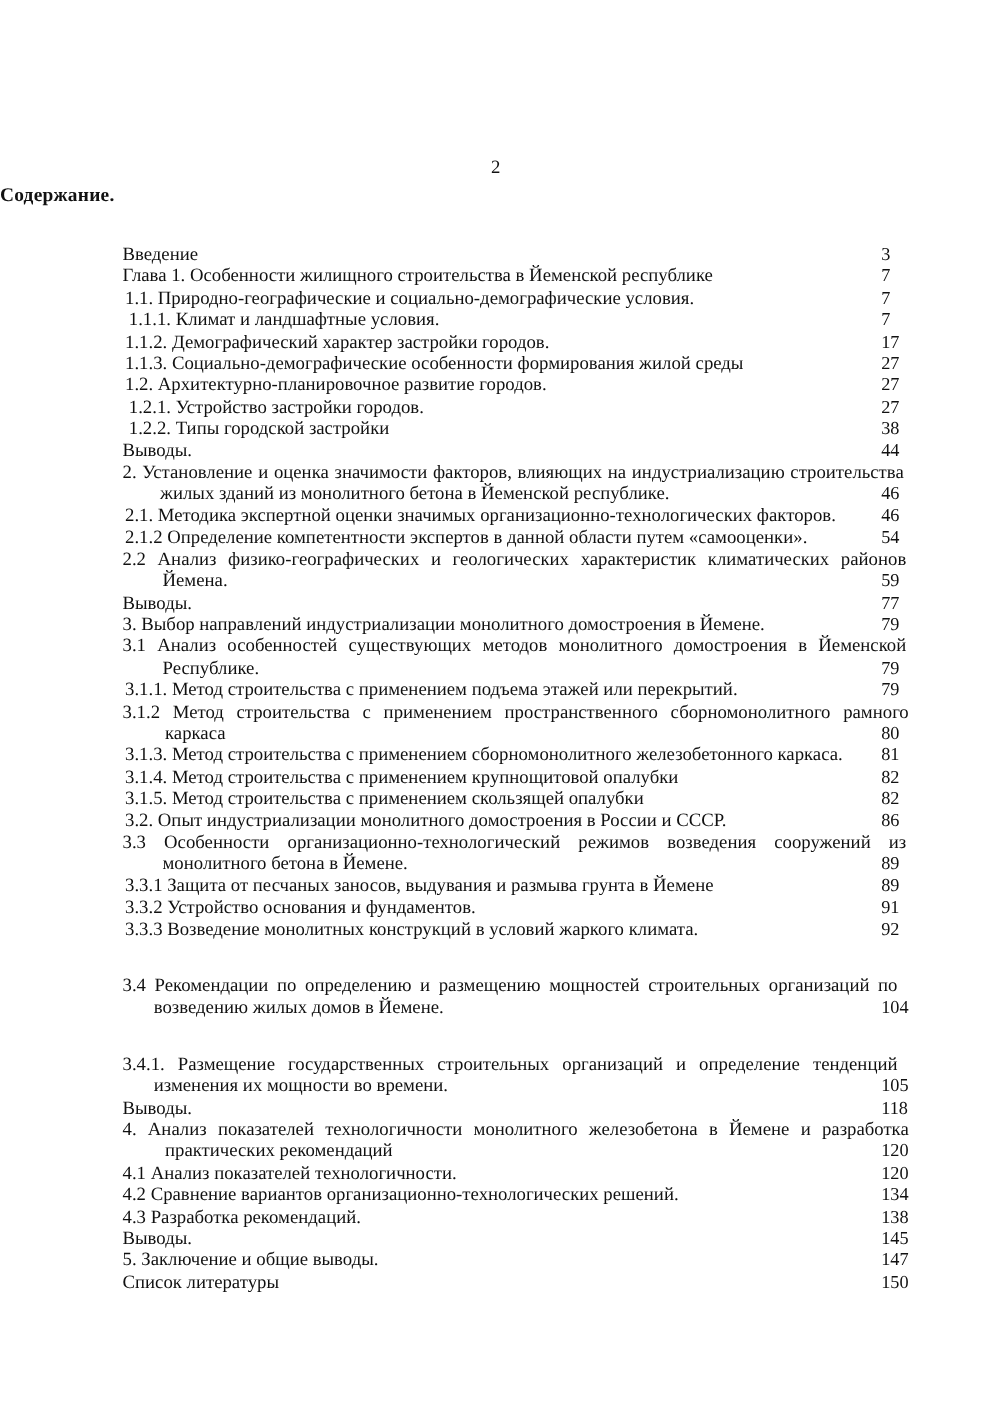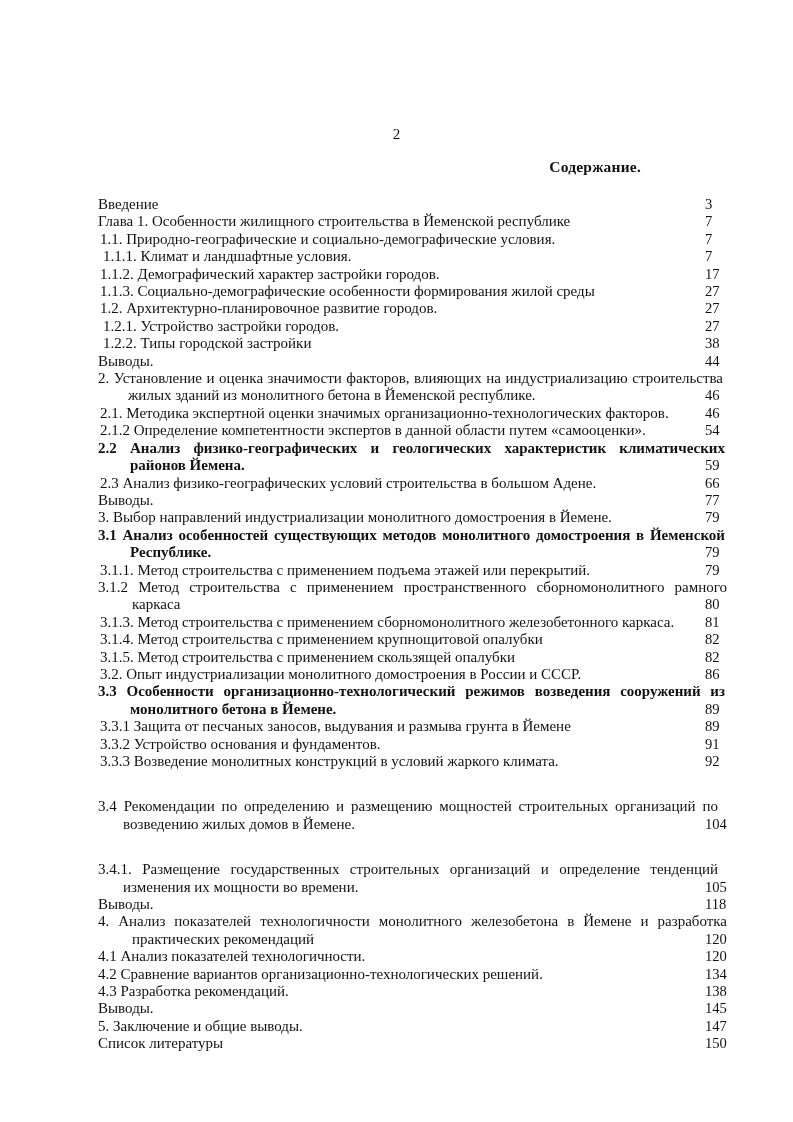--- a/index.html
+++ b/index.html
@@ -31,23 +31,23 @@
     top: 126px;
     width: 793px;
     text-align: center;
     font-size: 15px;
     line-height: 17px;
   }
 
   .doc-title {
     position: absolute;
     left: 0;
-    top: 158px;
+    top: 148px;
     width: 641px;
-    text-align: right;
+    text-align: left;
     font-size: 15.5px;
     font-weight: bold;
     line-height: 18px;
     letter-spacing: 0.2px;
   }
 
   .toc {
     position: absolute;
     left: 98px;
     top: 196px;
@@ -92,21 +92,21 @@
     top: auto;
     bottom: 0;
   }
 
   
   .lvl-0 { padding-left: 0px; }
   .lvl-1 { padding-left: 2px; }
   .lvl-2 { padding-left: 5px; }
 
   .hang-1 { padding-left: 30px; text-indent: -30px; }
-  .hang-2 { padding-left: 32px; text-indent: -32px; font-weight: bold; }
+  .hang-2 { padding-left: 32px; text-indent: -32px; }
   .hang-3 { padding-left: 34px; text-indent: -34px; }
   .hang-4 { padding-left: 25px; text-indent: -25px; margin-top: 28px; }
 </style>
 </head>
 <body>
 
 <div class="page">
 
   <div class="page-number">2</div>
 
@@ -163,24 +163,20 @@
       </div>
       <div class="toc-entry">
         <span class="entry-text lvl-1">2.1.2 Определение компетентности экспертов в данной области путем «самооценки».</span>
         <span class="entry-page">54</span>
       </div>
       <div class="toc-entry">
         <span class="entry-text hang-2 justify">2.2  Анализ физико-географических и геологических характеристик климатических районов Йемена.</span>
         <span class="entry-page bottom">59</span>
       </div>
       <div class="toc-entry">
-        <span class="entry-text lvl-1">2.3 Анализ физико-географических условий строительства в большом Адене.</span>
-        <span class="entry-page">66</span>
-      </div>
-      <div class="toc-entry">
         <span class="entry-text lvl-0">Выводы.</span>
         <span class="entry-page">77</span>
       </div>
       <div class="toc-entry">
         <span class="entry-text lvl-0">3. Выбор направлений индустриализации монолитного домостроения в Йемене.</span>
         <span class="entry-page">79</span>
       </div>
       <div class="toc-entry">
         <span class="entry-text hang-2 justify">3.1  Анализ особенностей существующих методов монолитного домостроения в Йеменской Республике.</span>
         <span class="entry-page bottom">79</span>

